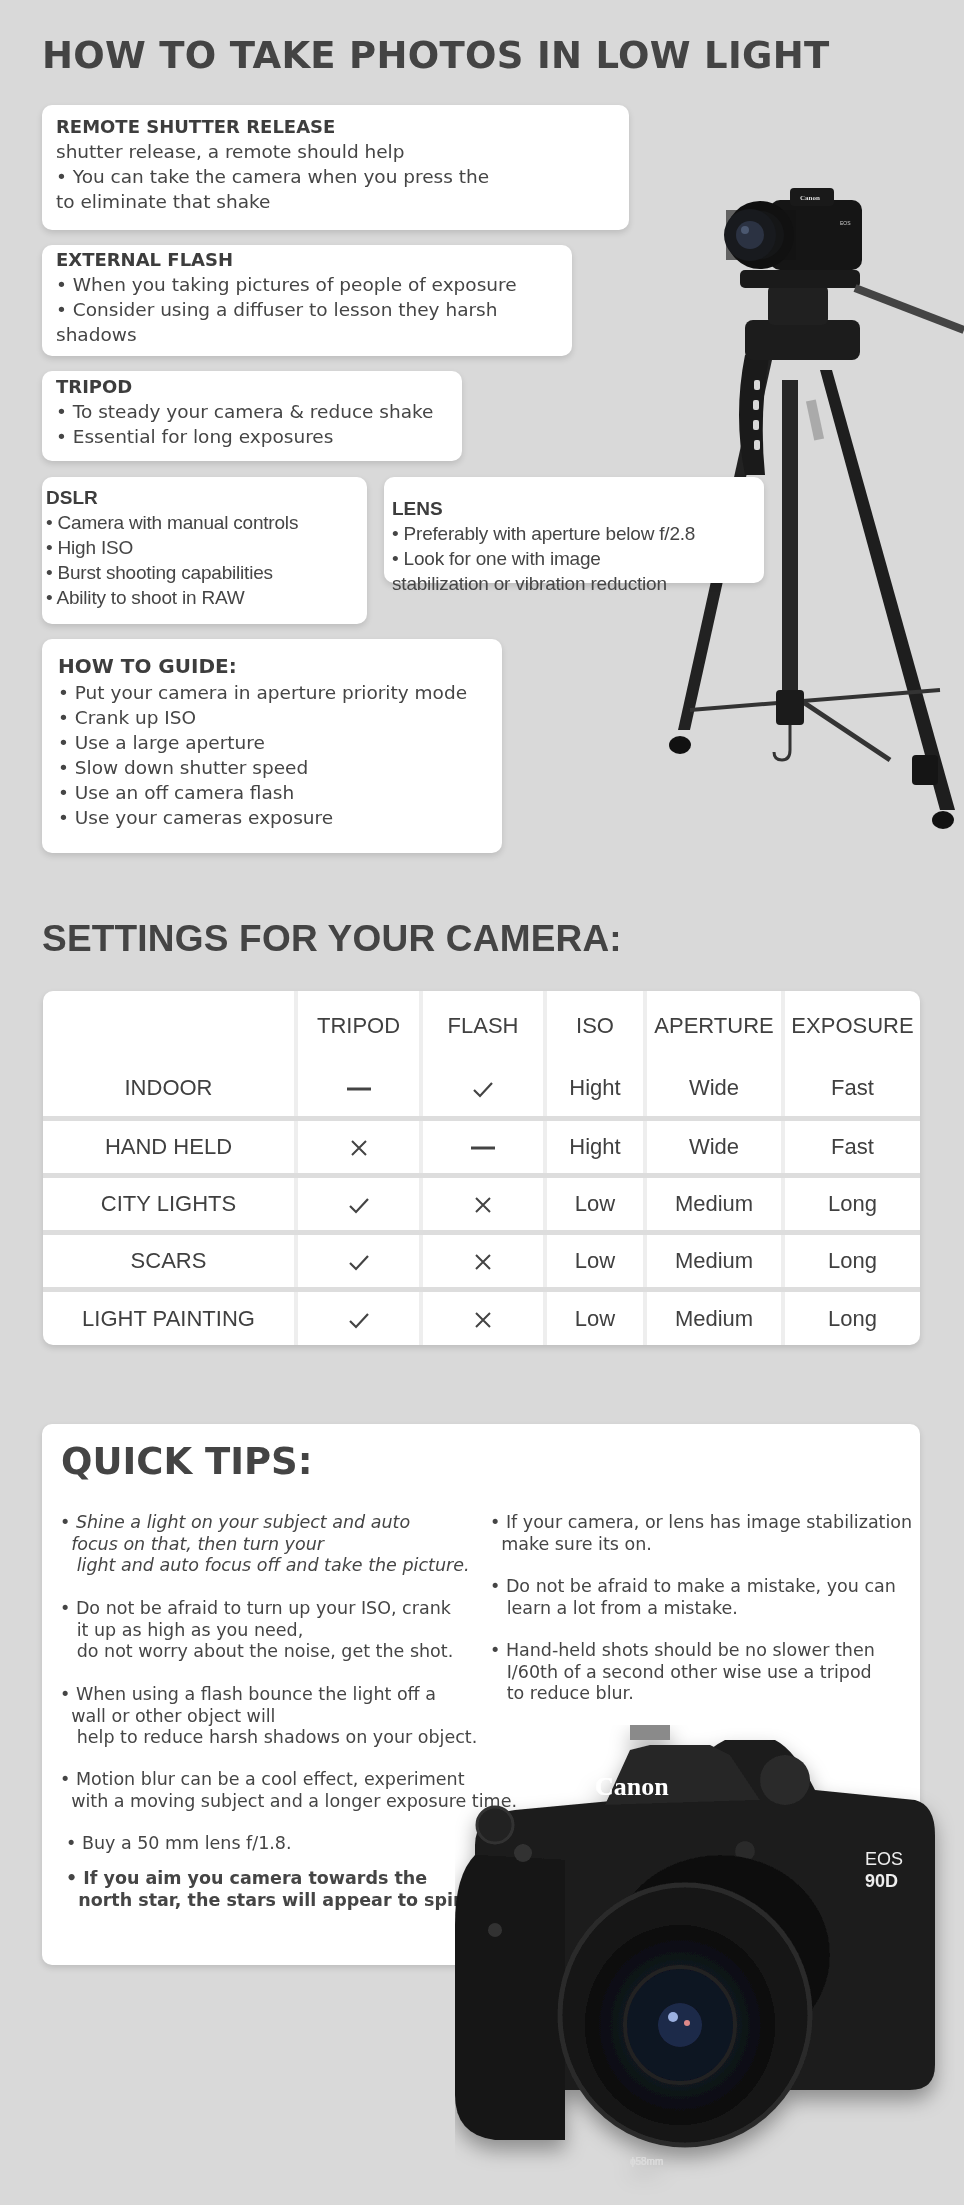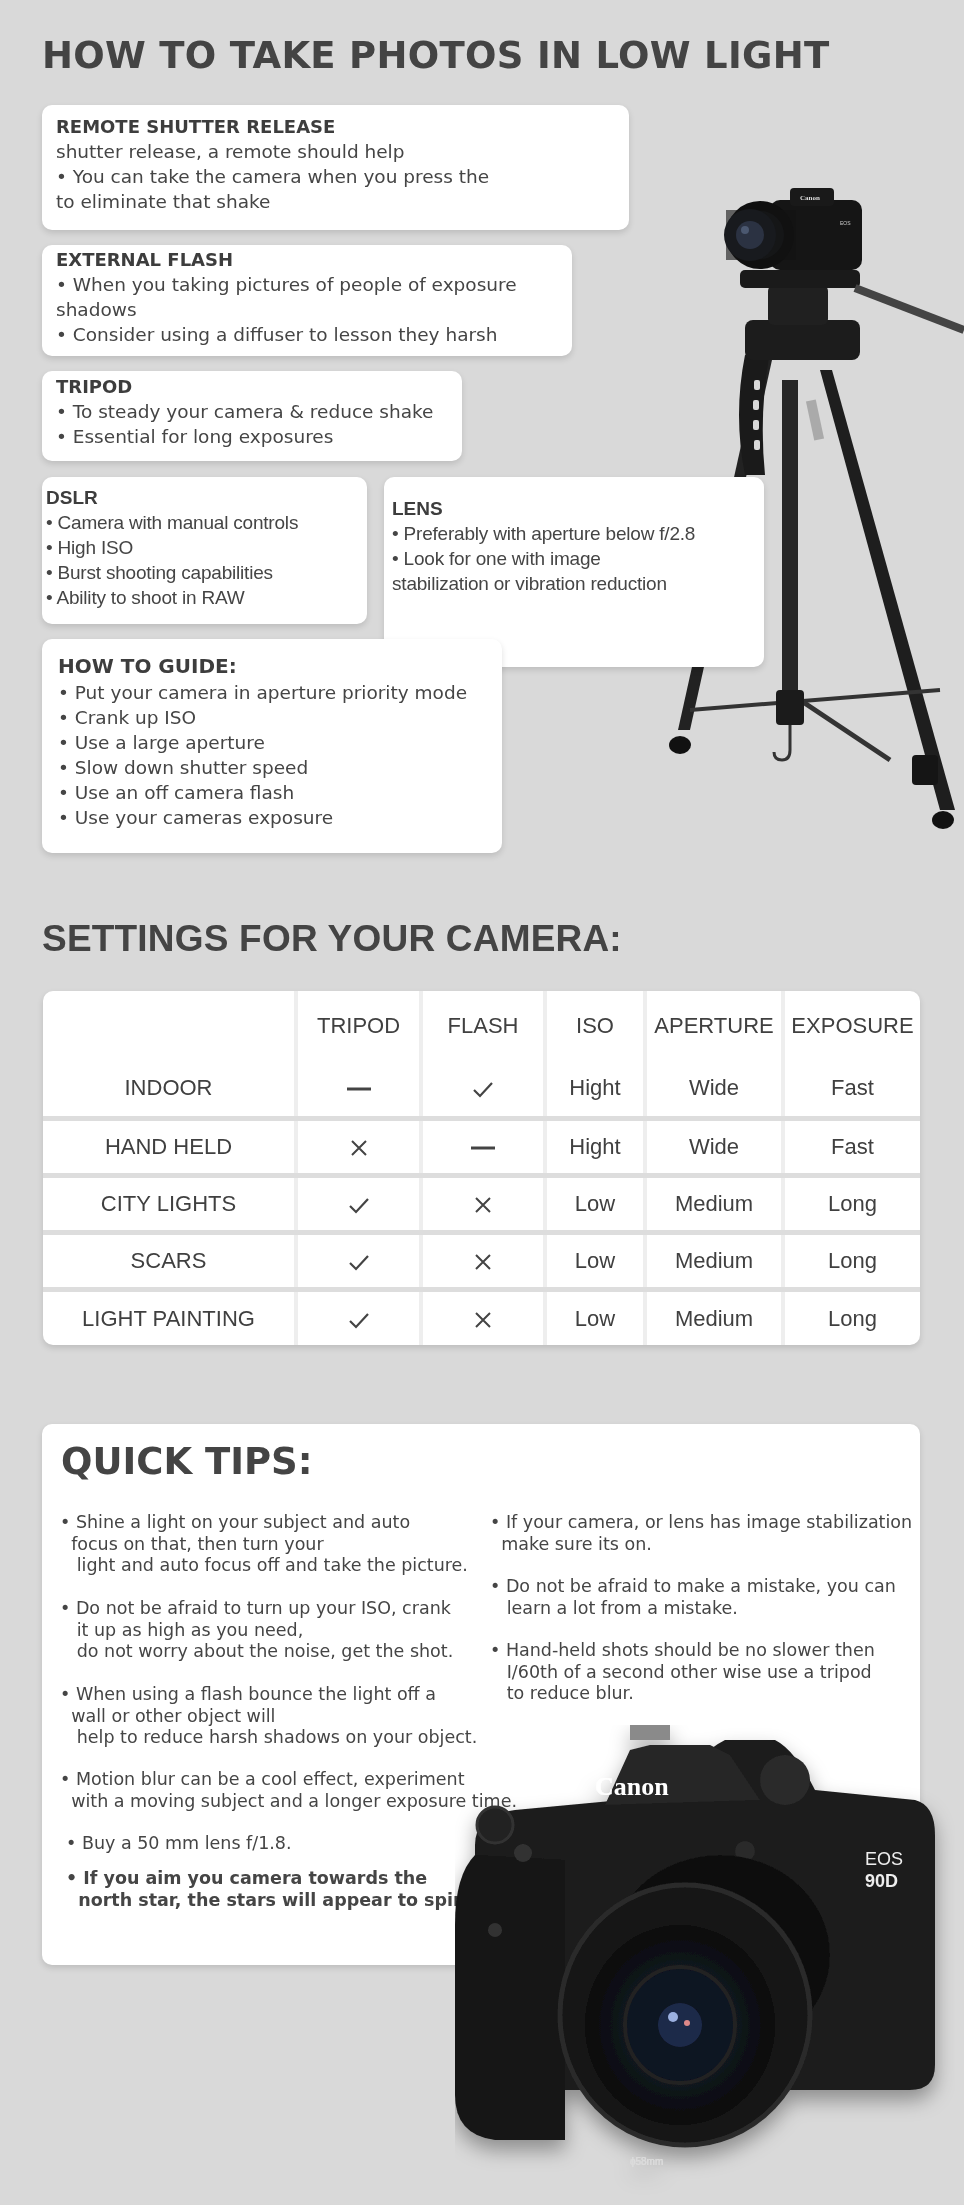--- a/index.html
+++ b/index.html
@@ -80,22 +80,22 @@
 <div class="card" style="left:42px;top:105px;width:587px;height:125px;">
   <div class="ttl">REMOTE SHUTTER RELEASE</div>
   <div class="ln">shutter release, a remote should help</div>
   <div class="ln">• You can take the camera when you press the</div>
   <div class="ln">to eliminate that shake</div>
 </div>
 
 <div class="card" style="left:42px;top:245px;width:530px;height:111px;padding-top:3px;">
   <div class="ttl">EXTERNAL FLASH</div>
   <div class="ln">• When you taking pictures of people of exposure</div>
+  <div class="ln">• Consider using a diffuser to lesson they harsh</div>
   <div class="ln">shadows</div>
-  <div class="ln">• Consider using a diffuser to lesson they harsh</div>
 </div>
 
 <div class="card" style="left:42px;top:371px;width:420px;height:90px;padding-top:4px;">
   <div class="ttl">TRIPOD</div>
   <div class="ln">• To steady your camera &amp; reduce shake</div>
   <div class="ln">• Essential for long exposures</div>
 </div>
 
 <div class="card narrow" style="left:42px;top:477px;width:325px;height:147px;padding-top:9px;padding-left:4px;">
   <div class="ttl">DSLR</div>
@@ -136,21 +136,21 @@
   <circle cx="110" cy="65" r="24" fill="#1a1c20"></circle>
   <circle cx="110" cy="65" r="12" fill="#2a3040"></circle>
   <rect x="76" y="40" width="70" height="50" fill="#121212" opacity="0.6"></rect>
   <circle cx="100" cy="65" r="26" fill="#181a1e"></circle>
   <circle cx="100" cy="65" r="14" fill="#2b3242"></circle>
   <circle cx="95" cy="60" r="4" fill="#4b5870"></circle>
   <text x="150" y="30" font-size="7" fill="#ddd" font-family="Liberation Serif, serif" font-weight="bold">Canon</text>
   <text x="190" y="55" font-size="5" fill="#ccc" font-family="Liberation Sans, sans-serif">EOS</text>
 </svg>
 
-<div class="card narrow" style="left:384px;top:477px;width:380px;height:190px;padding-top:20px;padding-left:8px;">
+<div class="card narrow" style="left:384px;top:477px;width:380px;height:106px;padding-top:20px;padding-left:8px;">
   <div class="ttl">LENS</div>
   <div class="ln">• Preferably with aperture below f/2.8</div>
   <div class="ln">• Look for one with image</div>
   <div class="ln">stabilization or vibration reduction</div>
 </div>
 
 <div class="card" style="left:42px;top:639px;width:460px;height:214px;padding-top:14px;padding-left:16px;">
   <div class="ttl" style="font-size:20px;line-height:27px;">HOW TO GUIDE:</div>
   <div class="ln">• Put your camera in aperture priority mode</div>
   <div class="ln">• Crank up ISO</div>
@@ -242,21 +242,21 @@
           <td>Low</td>
           <td>Medium</td>
           <td>Long</td>
         </tr>
       </tbody>
   </table>
 </div>
 
 <div class="card abs tips" style="padding:0;">
   <div class="qt">QUICK TIPS:</div>
-  <div class="tip" style="left:18px;top:88px;">• Shine a light on your subject and auto
+  <div class="tip" style="left:18px;top:88px;font-style:italic;">• Shine a light on your subject and auto
   focus on that, then turn your
    light and auto focus off and take the picture.</div>
   <div class="tip" style="left:18px;top:174px;">• Do not be afraid to turn up your ISO, crank
    it up as high as you need,
    do not worry about the noise, get the shot.</div>
   <div class="tip" style="left:18px;top:260px;">• When using a flash bounce the light off a
   wall or other object will
    help to reduce harsh shadows on your object.</div>
   <div class="tip" style="left:18px;top:345px;">• Motion blur can be a cool effect, experiment
   with a moving subject and a longer exposure time.</div>

